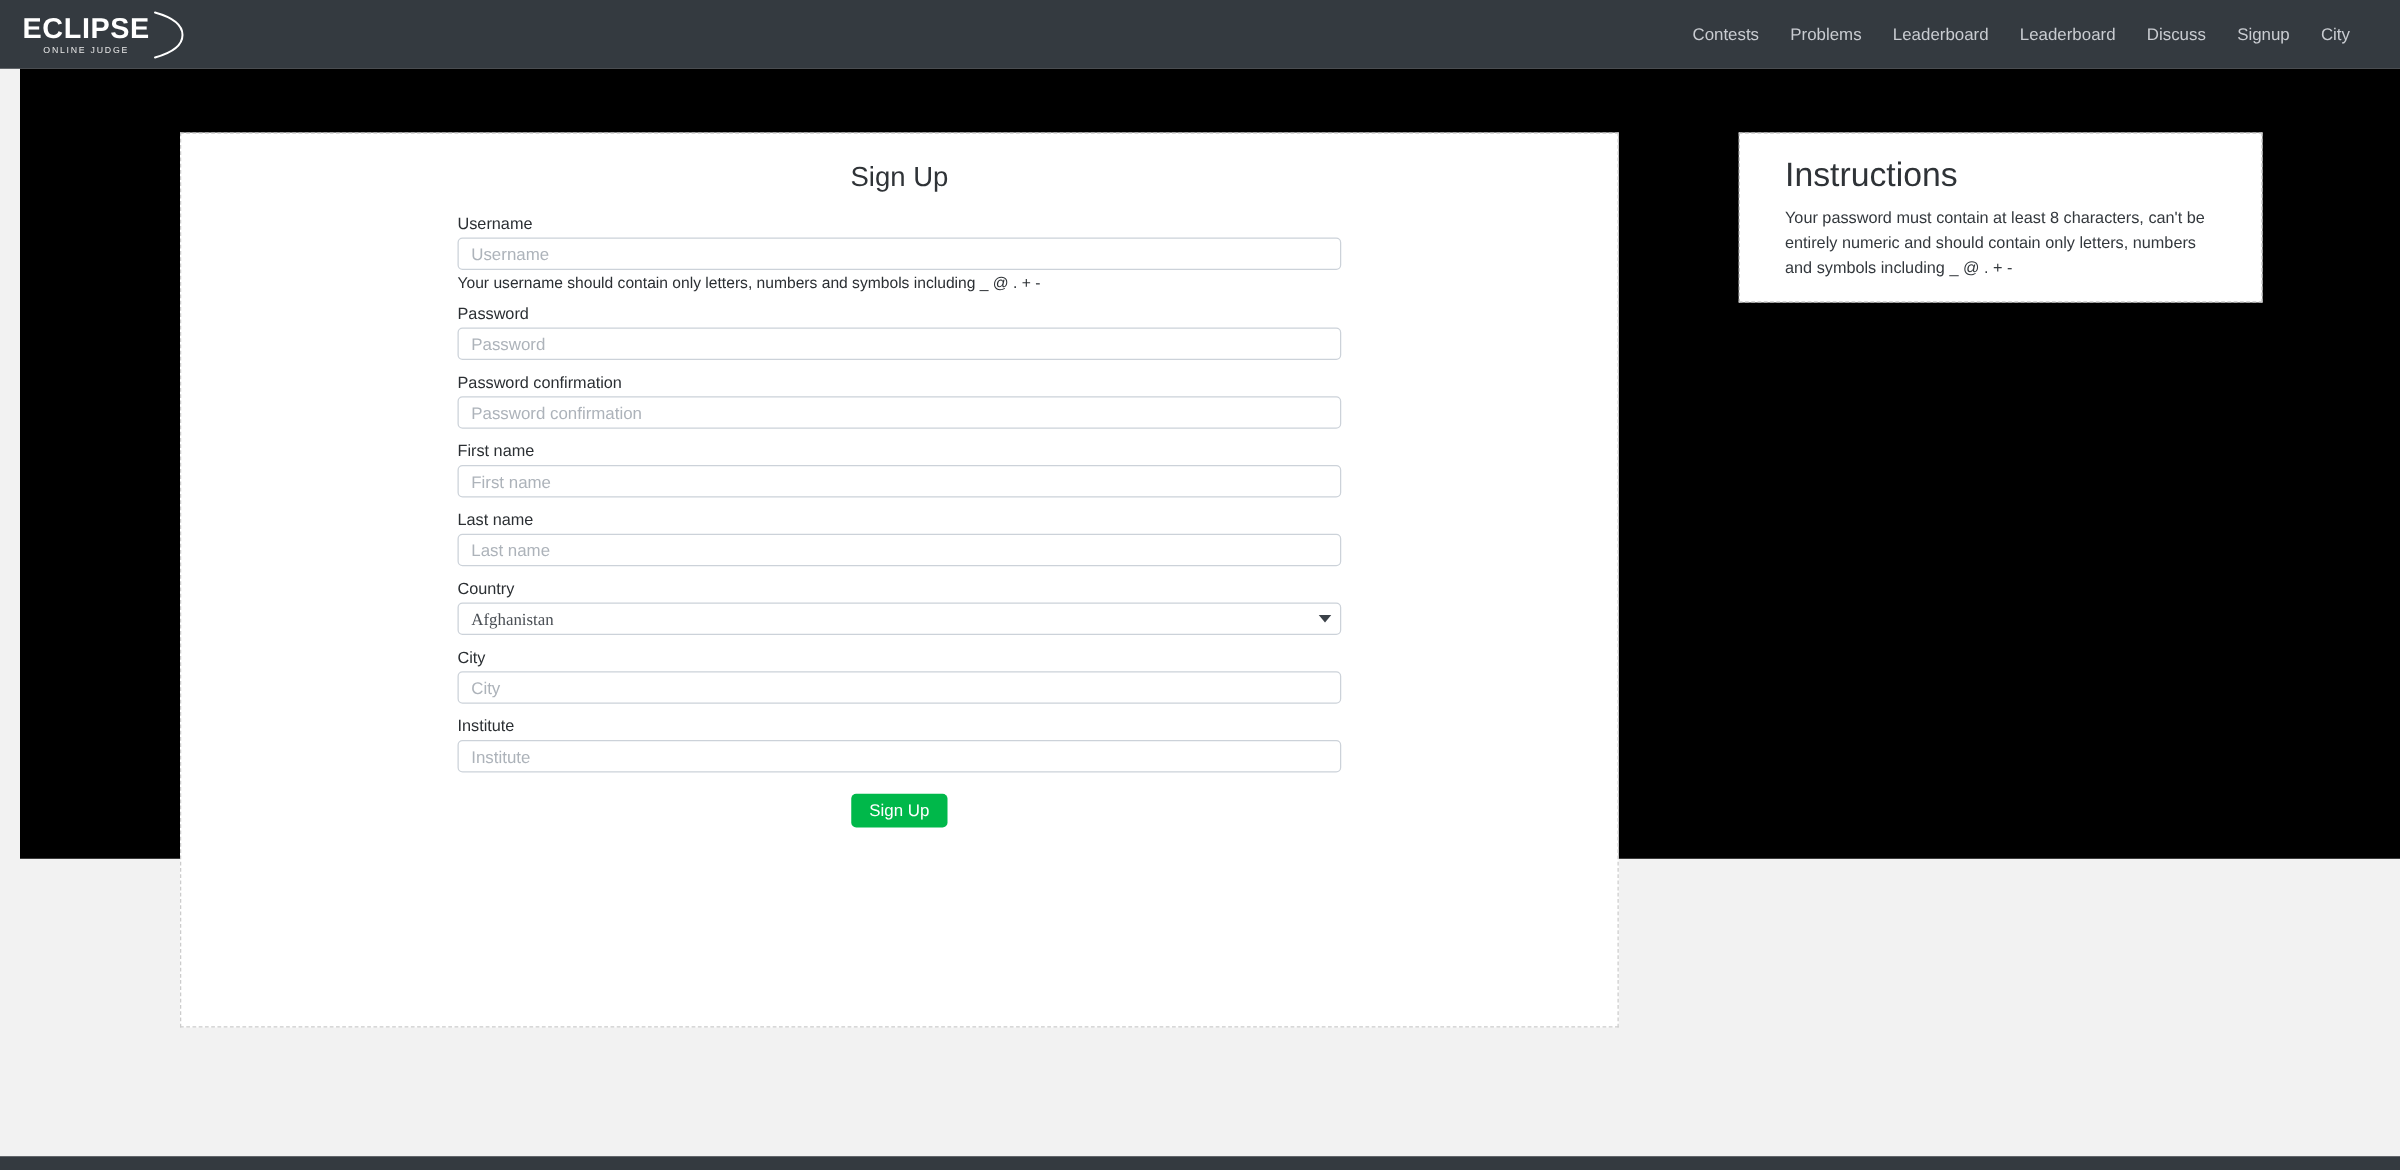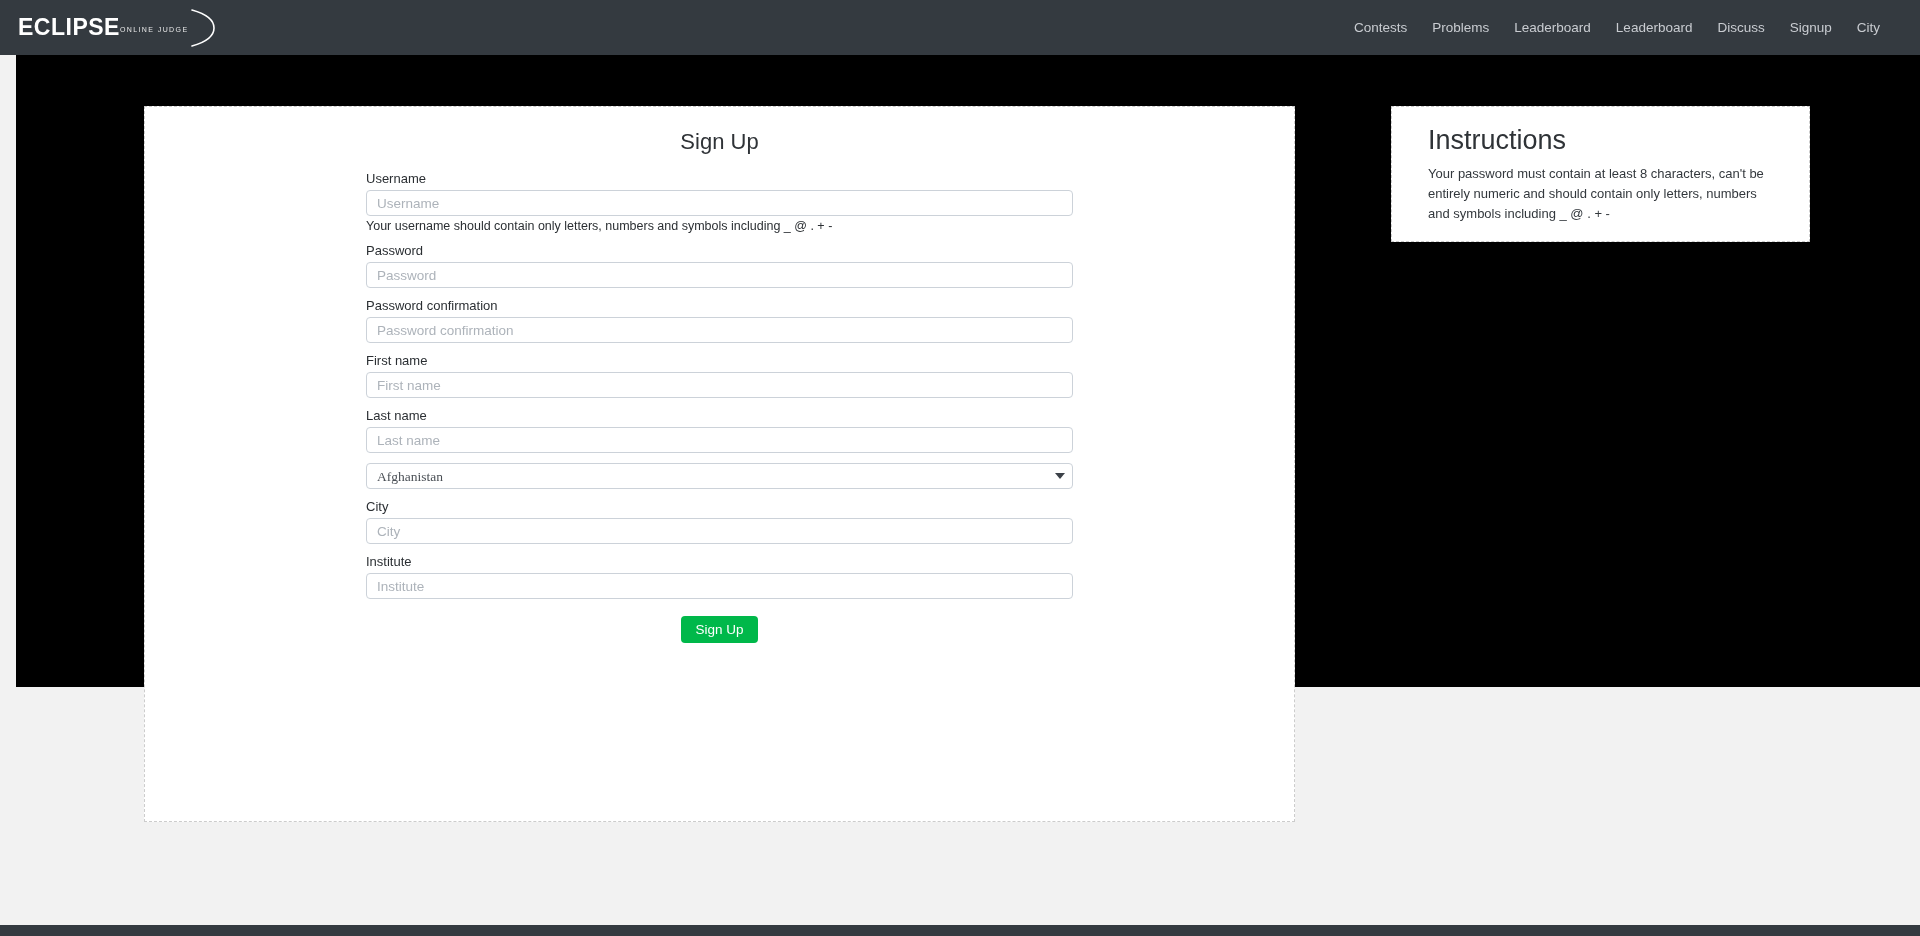--- a/index.html
+++ b/index.html
@@ -20,21 +20,21 @@
     justify-content: space-between;
   }
   .brand {
     display: flex; align-items: center;
     margin-left: 18px;
     height: 42px;
     text-decoration: none;
     position: relative;
   }
   .brand-text-wrap {
-    display: flex; flex-direction: row;
+    display: flex; flex-direction: column;
     align-items: center; justify-content: center;
     line-height: 1;
   }
   .brand-main {
     color: #ffffff;
     font-weight: bold;
     font-size: 23px;
     letter-spacing: 0.5px;
     font-family: "Liberation Sans", sans-serif;
   }
@@ -256,20 +256,21 @@
         <input class="field-input" type="text" placeholder="First name" style="">
       </div>
 
       <div class="field-group">
         <label class="field-label">Last name</label>
         <input class="field-input" type="text" placeholder="Last name" style="">
       </div>
 
 
       <div class="field-group">
+        <label class="field-label">Country</label>
         <div class="select-wrap">
           <select class="field-select">
             <option>Afghanistan</option>
           </select>
           <span class="select-arrow"></span>
         </div>
       </div>
 
       <div class="field-group">
         <label class="field-label">City</label>

